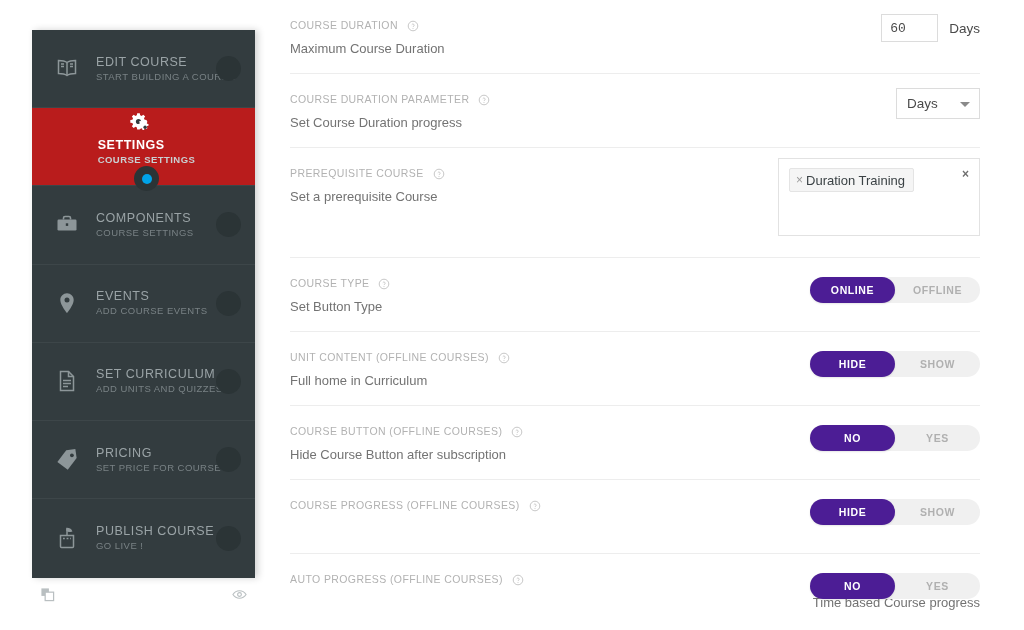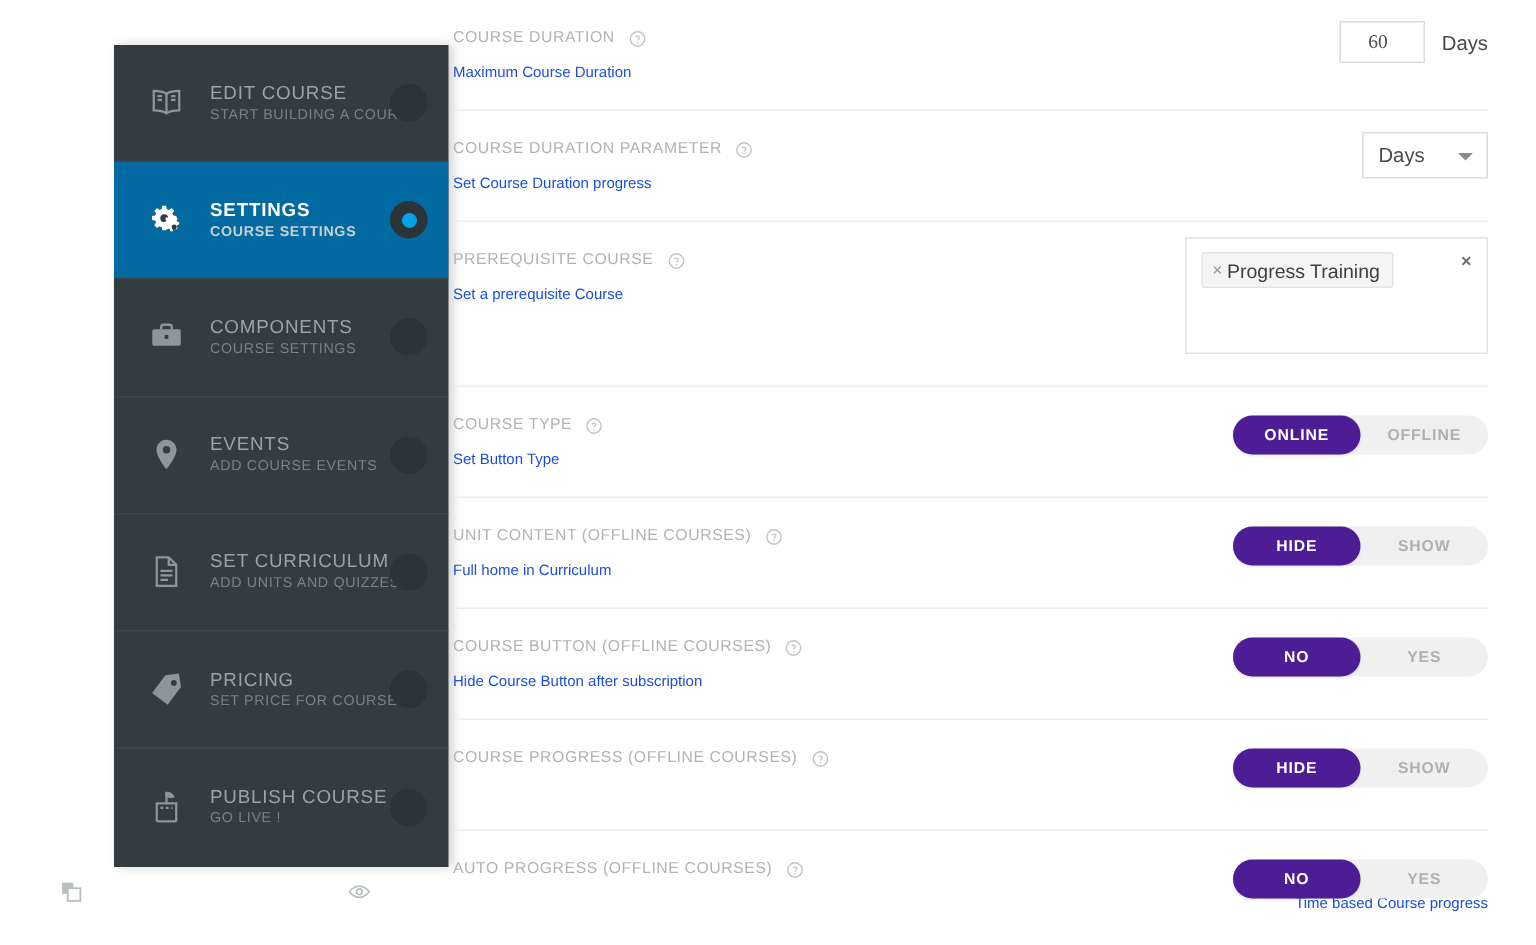--- a/index.html
+++ b/index.html
@@ -14,32 +14,31 @@
   
   .sidebar-wrap {
     position: absolute; left: 32px; top: 30px;
     width: 223px; height: 548px;
   }
   .sidebar {
     width: 223px; height: 548px;
     background: #333c3f;
     box-shadow: 3px 0 7px rgba(0,0,0,0.18);
     overflow: hidden;
-    margin-left: 44px;
   }
   .nav-item {
     position: relative;
     height: 78.2px;
     display: flex; align-items: center;
     padding: 0 14px 0 20px;
     border-bottom: 1px solid #3d4649;
     cursor: pointer;
   }
   .nav-item:last-child { border-bottom: none; }
-  .nav-item.active { background: #0369a1; }
+  .nav-item.active { background: #b91c1c; flex-direction: column; }
   .nav-icon {
     width: 30px; height: 30px;
     flex: 0 0 30px;
     display: flex; align-items: center; justify-content: center;
     color: #8d9699;
     margin-right: 14px;
   }
   .nav-item.active .nav-icon { color: #ffffff; }
   .nav-icon svg { display:block; }
   .nav-text { flex: 1 1 auto; min-width: 0; }
@@ -72,21 +71,21 @@
     position: absolute; left: 0; top: 550px;
     width: 223px; height: 28px;
     display: flex; align-items: center; justify-content: space-between;
     padding: 0 8px;
   }
   .footer-icon { color: #b9bfc1; cursor: pointer; display:flex; }
 
   
   .main {
     position: absolute; left: 290px; top: 0;
-    width: 690px; height: 630px; margin-left: 12px;
+    width: 690px; height: 630px;
   }
   .row {
     position: relative;
     border-bottom: 1px solid #ededed;
     min-height: 74px;
     padding: 19px 0 14px 0;
   }
   .row.tall { min-height: 110px; }
   .row:last-child { border-bottom: none; text-align: right; }
   .row-label {
@@ -95,39 +94,39 @@
     color: #b2b2b2;
     text-transform: uppercase;
     display: flex; align-items: center;
     line-height: 13px;
   }
   .help-icon {
     margin-left: 9px; color: #c3c3c3;
     display: inline-flex; cursor: pointer;
   }
   .row-title {
-    font-size: 10px;
-    color: #1d4ed8;
+    font-size: 13px;
+    color: #737373;
     margin-top: 7px;
     line-height: 19px;
   }
   .row-control {
     position: absolute; right: 0; top: 0;
     height: 100%;
     display: flex; align-items: flex-start;
   }
 
   
   .ctl-duration { padding-top: 14px; display:flex; align-items:center; }
   .num-input {
     width: 57px; height: 28px;
     border: 1px solid #dcdcdc; background:#fff;
-    font-family: Liberation Serif, serif;
+    font-family: Liberation Mono, monospace;
     font-size: 13px; color: #4a4a4a;
-    padding: 0 18px;
+    padding: 0 8px;
     outline: none;
   }
   .unit-text {
     margin-left: 11px; font-size: 13.5px; color: #4a4a4a;
   }
 
   
   .ctl-select { padding-top: 14px; }
   .sel {
     position: relative;
@@ -386,21 +385,21 @@
               <path d="M5.6 5.5a1.5 1.5 0 0 1 2.8.6c0 1-1.4 1.2-1.4 2.1" stroke-width="1"></path>
               <circle cx="7" cy="10" r="0.6" fill="currentColor" stroke="none"></circle>
             </svg>
           </span>
         </div>
         <div class="row-title">Set a prerequisite Course</div>
         <div class="row-control">
           <div class="ctl-multi">
             <div class="multi"><span class="tag">
                 <span class="x">×</span>
-                <span>Progress Training</span>
+                <span>Duration Training</span>
               </span><span class="clear">×</span></div>
           </div>
         </div>
       </div>
       <div class="row">
         <div class="row-label">
           <span>COURSE TYPE</span>
           <span class="help-icon">
             <svg width="12" height="12" viewBox="0 0 14 14" fill="none" stroke="currentColor" stroke-width="1.1">
               <circle cx="7" cy="7" r="5.6"></circle>

